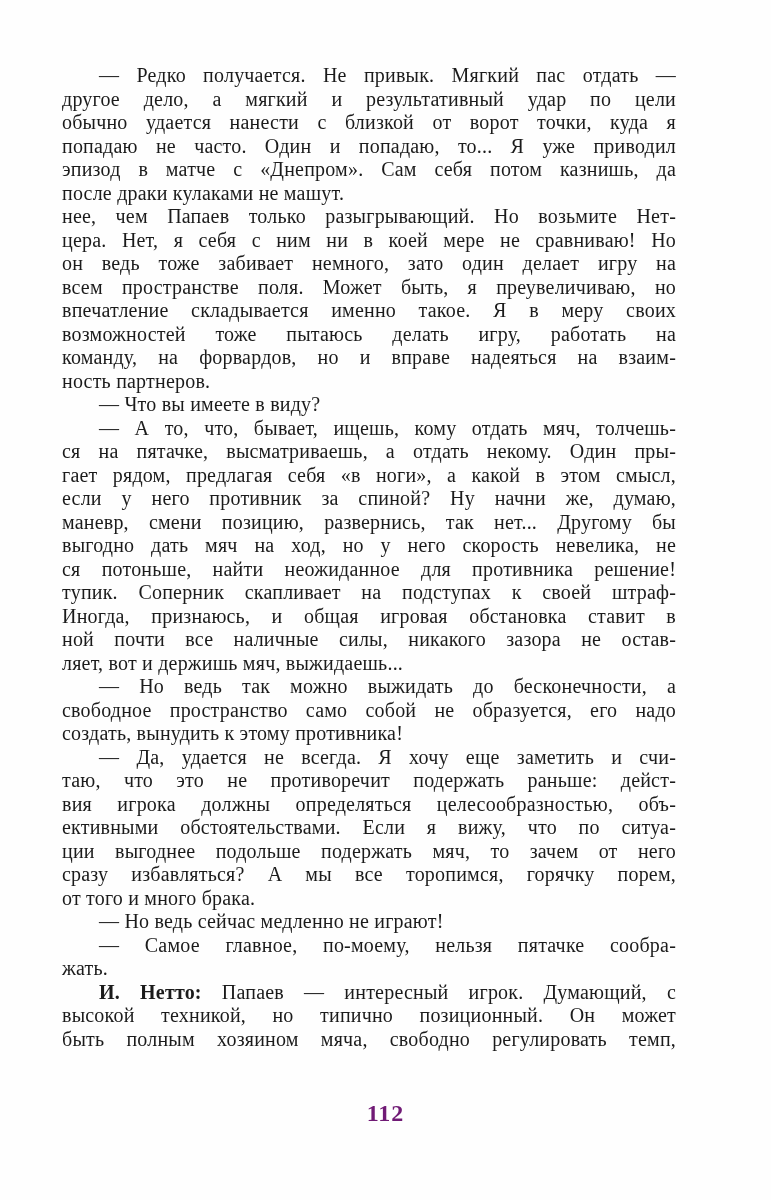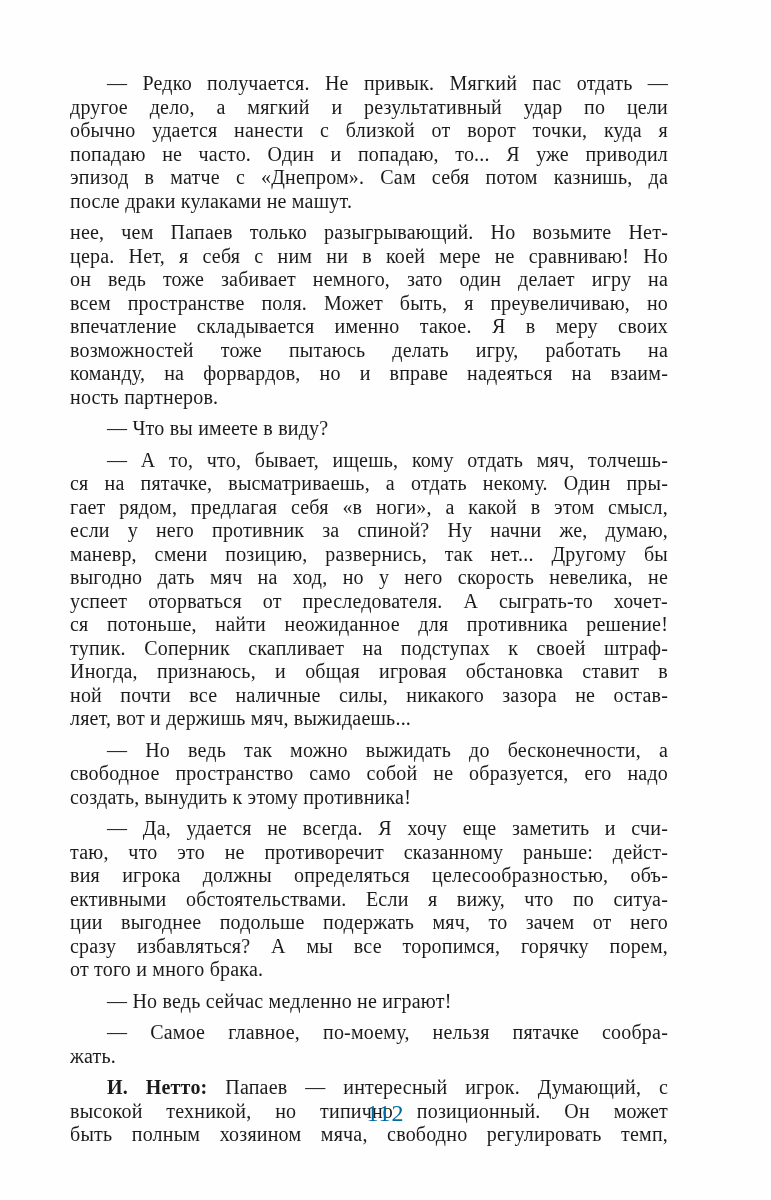--- a/index.html
+++ b/index.html
@@ -23,21 +23,21 @@
   .text-block {
     position: absolute;
     left: 62px;
     top: 64px;
     width: 614px;
     font-size: 20px;
     line-height: 23.5px;
     letter-spacing: 0.2px;
   }
   .para {
-    margin: 8px;
+    margin: 0;
     padding: 0;
   }
   .line {
     text-align: justify;
     text-align-last: justify;
     white-space: normal;
     min-height: 23.5px;
   }
   .line.first {
     padding-left: 37px;
@@ -51,23 +51,23 @@
   .line b {
     font-weight: bold;
   }
   .page-number {
     position: absolute;
     top: 1100px;
     left: 0;
     width: 771px;
     text-align: center;
     font-size: 24px;
-    font-weight: normal;
+    font-weight: bold;
     letter-spacing: 1px;
-    color: #0369a1;
+    color: #701a75;
   }
 </style>
 </head>
 <body>
 
 <div class="book-page">
   <div class="text-block">
       <div class="para">
         <div class="line first">— Редко получается. Не привык. Мягкий пас отдать —</div>
         <div class="line">другое дело, а мягкий и результативный удар по цели</div>
@@ -89,35 +89,34 @@
       <div class="para">
         <div class="line first last">— Что вы имеете в виду?</div>
       </div>
       <div class="para">
         <div class="line first">— А то, что, бывает, ищешь, кому отдать мяч, толчешь-</div>
         <div class="line">ся на пятачке, высматриваешь, а отдать некому. Один пры-</div>
         <div class="line">гает рядом, предлагая себя «в ноги», а какой в этом смысл,</div>
         <div class="line">если у него противник за спиной? Ну начни же, думаю,</div>
         <div class="line">маневр, смени позицию, развернись, так нет... Другому бы</div>
         <div class="line">выгодно дать мяч на ход, но у него скорость невелика, не</div>
-        <div class="line">успеет оторваться от преследователя. А сыграть-то хочет-</div>
         <div class="line">ся потоньше, найти неожиданное для противника решение!</div>
         <div class="line">тупик. Соперник скапливает на подступах к своей штраф-</div>
         <div class="line">Иногда, признаюсь, и общая игровая обстановка ставит в</div>
         <div class="line">ной почти все наличные силы, никакого зазора не остав-</div>
         <div class="line last">ляет, вот и держишь мяч, выжидаешь...</div>
       </div>
       <div class="para">
         <div class="line first">— Но ведь так можно выжидать до бесконечности, а</div>
         <div class="line">свободное пространство само собой не образуется, его надо</div>
         <div class="line last">создать, вынудить к этому противника!</div>
       </div>
       <div class="para">
         <div class="line first">— Да, удается не всегда. Я хочу еще заметить и счи-</div>
-        <div class="line">таю, что это не противоречит сказанному раньше: дейст-</div>
+        <div class="line">таю, что это не противоречит подержать раньше: дейст-</div>
         <div class="line">вия игрока должны определяться целесообразностью, объ-</div>
         <div class="line">ективными обстоятельствами. Если я вижу, что по ситуа-</div>
         <div class="line">ции выгоднее подольше подержать мяч, то зачем от него</div>
         <div class="line">сразу избавляться? А мы все торопимся, горячку порем,</div>
         <div class="line last">от того и много брака.</div>
       </div>
       <div class="para">
         <div class="line first last">— Но ведь сейчас медленно не играют!</div>
       </div>
       <div class="para">

